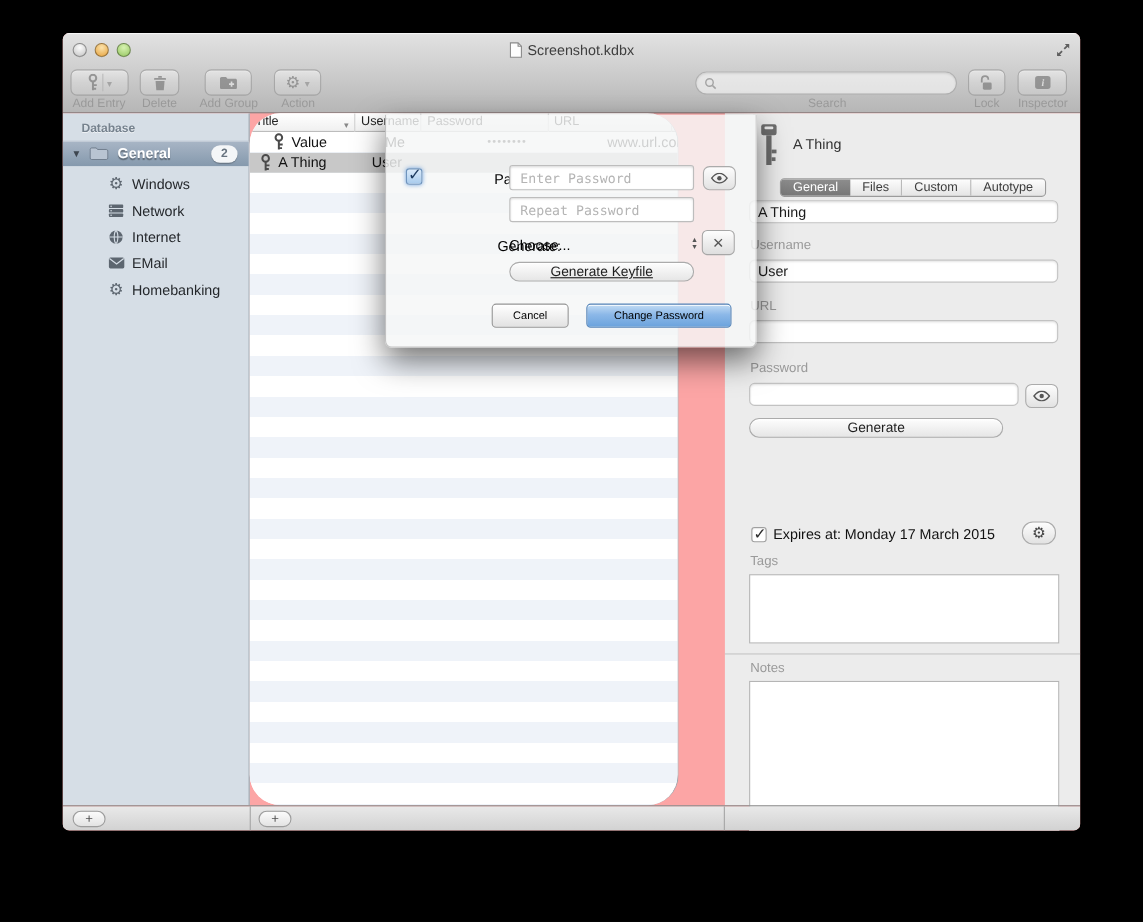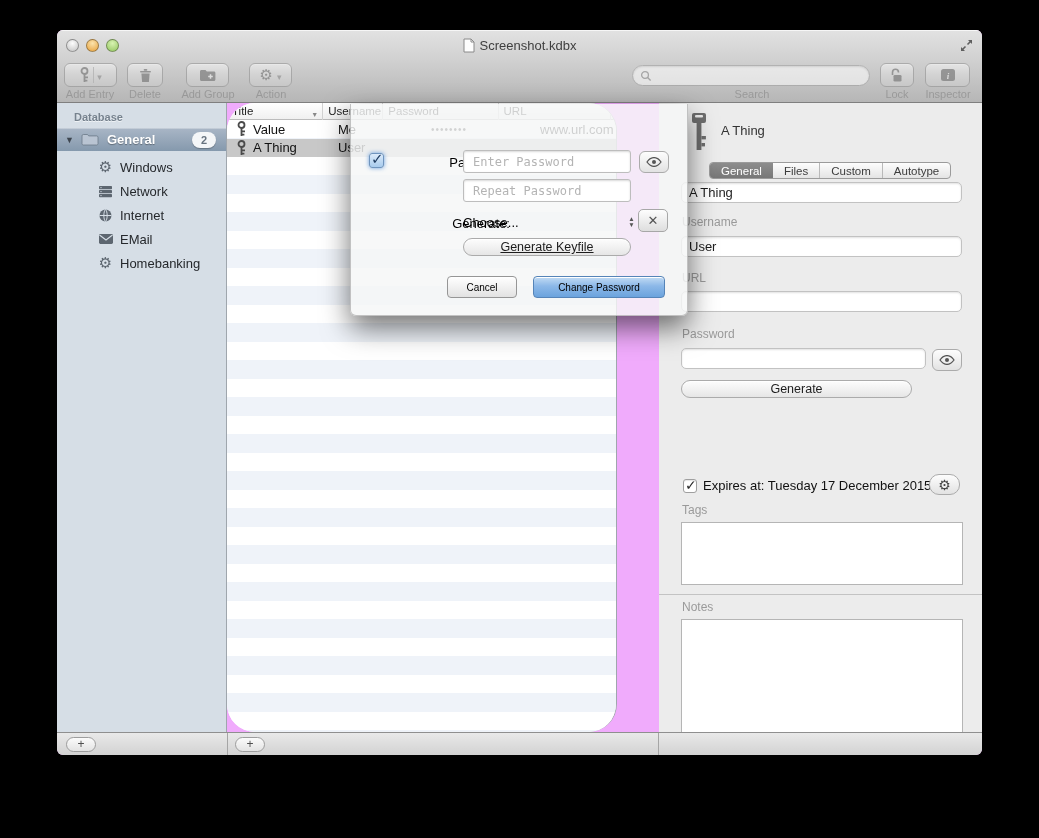--- a/index.html
+++ b/index.html
@@ -2,21 +2,21 @@
 <html><head>
 <meta charset="utf-8">
 <style>
   * { margin:0; padding:0; box-sizing:border-box; }
   html,body { background:#000; }
   body { font-family:"Liberation Sans","DejaVu Sans",sans-serif; -webkit-font-smoothing:antialiased; }
   .stage { position:relative; width:1039px; height:838px; background:#000; overflow:hidden; }
 
   
   .window { position:absolute; left:57px; top:30px; width:925px; height:725px;
-    border-radius:6px; overflow:hidden; background:#f0abfc; box-shadow:0 20px 50px rgba(0,0,0,.7); }
+    border-radius:6px; overflow:hidden; background:#fca5a5; box-shadow:0 20px 50px rgba(0,0,0,.7); }
 
   
   .chrome { position:absolute; left:0; top:0; width:925px; height:73px;
     background:linear-gradient(to bottom,#e2e2e2 0%,#cfcfcf 45%,#b6b6b6 100%);
     border-bottom:1px solid #7f7f7f; }
   .chrome::before{content:"";position:absolute;left:0;top:0;right:0;height:1px;background:rgba(255,255,255,.7);}
   .titlebar { position:absolute; left:0; top:0; width:100%; height:30px; }
   .traffic { position:absolute; top:9px; width:13px; height:13px; border-radius:50%; border:1px solid rgba(0,0,0,.35); }
   .tl-close { left:9px;  background:radial-gradient(circle at 50% 30%,#fdfdfd,#c2c2c2); }
   .tl-min   { left:29px; background:radial-gradient(circle at 50% 30%,#fbe3ad,#e6a13c); }
@@ -263,21 +263,21 @@
 
     <div class="listpane">
       <div class="lheader">
         <div class="lh-cell lh-title sort">Title</div>
         <div class="lh-cell lh-user">Username</div>
         <div class="lh-cell lh-pass">Password</div>
         <div class="lh-cell lh-url">URL</div>
         <div class="lh-cell lh-mod">Mod</div>
       </div>
       <div class="lrows">
-        <div class="lrow" style="top:0;">
+        <div class="lrow" style="top:0;margin-left:12px;">
           <div class="lc lc-title">
             <span class="keyglyph">
               <svg width="11" height="16" viewBox="0 0 11 16">
                   <circle cx="5.5" cy="4" r="3" fill="none" stroke="currentColor" stroke-width="1.8"></circle>
                   <path d="M4.6 7h1.8v8H4.6zM6.4 9.5H9v1.7H6.4zM6.4 12.8H8.4v1.7H6.4z" fill="currentColor"></path>
                 </svg>
             </span>
             <span>Value</span>
           </div>
           <div class="lc lc-user">Me</div>
@@ -336,21 +336,21 @@
               <circle cx="8" cy="5" r="2" fill="#555"></circle>
             </svg>
         </span>
       </div>
       <div class="pill-btn" style="left:22px; top:277px; width:231px; height:18px;">
         <span>Generate</span>
       </div>
 
       <div class="expires-row">
         <span class="chk checked"></span>
-        <span>Expires at: Tuesday 17 December 2015</span>
+        <span>Expires at: Monday 17 March 2015</span>
       </div>
       <div class="gear-btn">
           <span>⚙</span>
         </div>
 
       <div class="ilabel" style="top:400px;">Tags</div>
       <textarea class="boxarea" style="top: 419px; height: 63px;"></textarea>
       <div class="sepline" style="top:491px;"></div>
       <div class="ilabel" style="top:497px;">Notes</div>
       <textarea class="boxarea" style="top: 516px; height: 183px;"></textarea>

